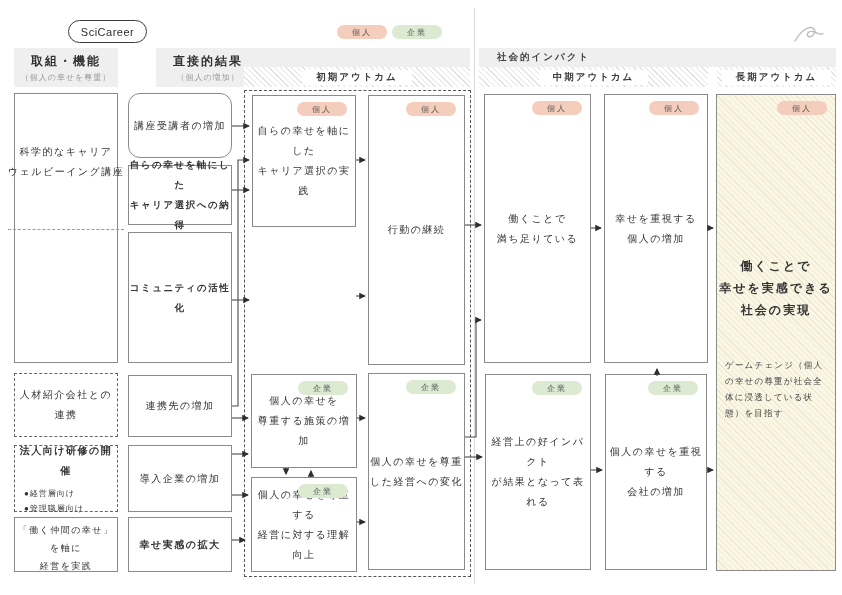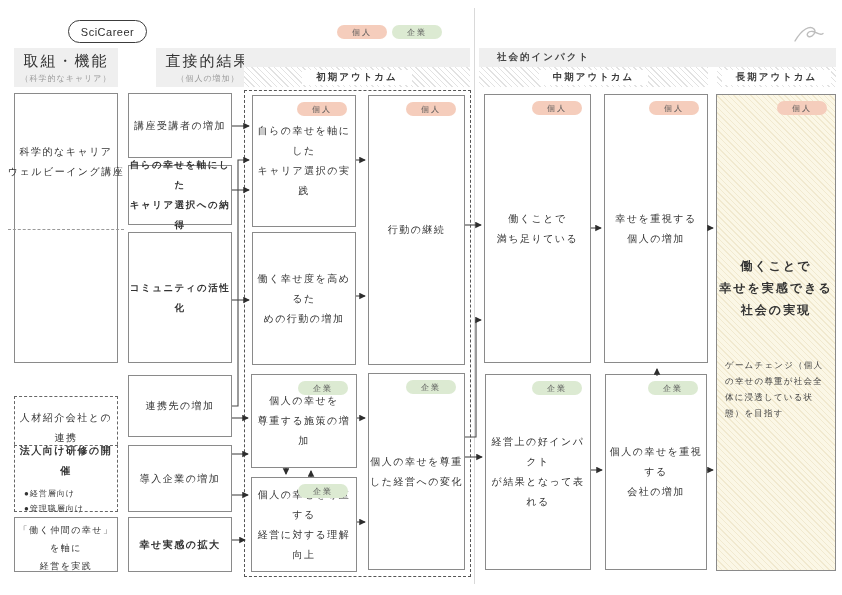--- a/index.html
+++ b/index.html
@@ -13,21 +13,21 @@
   .legend-pill { position:absolute; top:25px; width:50px; height:14px; border-radius:7px;
     display:flex; align-items:center; justify-content:center; font-size:8px;
     letter-spacing:2px; color:#555; }
   .pill-personal { background:#f5cdbc; }
   .pill-corporate { background:#dcead2; }
   .flourish { position:absolute; left:793px; top:24px; }
 
   
   .colhead { position:absolute; top:48px; width:104px; height:39px; background:#efefef;
     display:flex; flex-direction:column; align-items:center; justify-content:center; gap:2px; }
-  .colhead .t { font-size:15px; font-weight:normal; letter-spacing:2px; color:#333; }
+  .colhead .t { font-size:12px; font-weight:bold; letter-spacing:2px; color:#333; }
   .colhead .s { font-size:8px; letter-spacing:1px; color:#999; }
 
   .band { position:absolute; top:48px; height:19px; background:#efefef; }
   .impact-label { position:absolute; left:497px; top:51px; font-size:9.5px; font-weight:bold;
     letter-spacing:2px; color:#444; }
 
   .hh { position:absolute; top:67px; height:20px;
     background:repeating-linear-gradient(45deg,#ffffff 0 3px,#e2e2e2 3px 4px);
     display:flex; align-items:center; justify-content:center; }
   .hh span { font-size:9.5px; font-weight:bold; letter-spacing:2px; color:#3a3a3a;
@@ -77,21 +77,21 @@
 
   <div class="brand">SciCareer</div>
   <div class="legend-pill pill-personal" style="left:337px;">個人</div>
   <div class="legend-pill pill-corporate" style="left:392px;">企業</div>
   <svg class="flourish" width="32" height="18" viewBox="0 0 32 18">
     <path d="M2 17 C9 5, 17 1, 21 5 C24 8, 19 14, 15.5 12.5 C12.5 11, 15 6.5, 20 7.5 C24.5 8.5, 27 12, 30 9.5" stroke="#bdbdbd" stroke-width="1.4" fill="none" stroke-linecap="round"></path>
   </svg>
 
   <div class="colhead" style="left:14px;">
     <div class="t">取組・機能</div>
-    <div class="s">（科学的なキャリア）</div>
+    <div class="s">（個人の幸せを尊重）</div>
   </div>
   <div class="colhead" style="left:128px;margin-left:28px;">
     <div class="t">直接的結果</div>
     <div class="s">（個人の増加）</div>
   </div>
 
   <div class="band" style="left:244px; width:226px;"></div>
   <div class="band" style="left:479px; width:357px;"></div>
   <div class="impact-label">社会的インパクト</div>
 
@@ -106,36 +106,36 @@
   </div>
 
   <div class="vline"></div>
 
   <div class="box split" style="left:14px; top:93px; width:104px; height:270px;">
     <div class="cell top">
       <span class="txt">科学的なキャリア
 ウェルビーイング講座</span>
     </div>
   </div>
-  <div class="box dashedbox" style="left:14px; top:373px; width:104px; height:64px;margin-top:23px;">
+  <div class="box dashedbox" style="left:14px; top:373px; width:104px; height:64px;">
     <span class="txt">人材紹介会社との連携</span>
   </div>
   <div class="box dashedbox col-flex" style="left:14px; top:445px; width:104px; height:67px;">
     <span class="txt bold">法人向け研修の開催</span>
     <div class="bullets">
       <div>●経営層向け</div>
       <div>●管理職層向け</div>
     </div>
   </div>
   <div class="box" style="left:14px; top:517px; width:104px; height:55px;">
     <span class="txt" style="font-size:9px; line-height:18px;margin-top:6px;">「働く仲間の幸せ」を軸に
 経営を実践</span>
   </div>
 
-  <div class="box" style="left:128px; top:93px; width:104px; height:65px;">
+  <div class="box" style="left:128px; top:93px; width:104px; height:65px;border-radius:12px;">
     <span class="txt">講座受講者の増加</span>
   </div>
   <div class="box" style="left:128px; top:165px; width:104px; height:60px;">
     <span class="txt bold" style="font-size:9.5px;">自らの幸せを軸にした
 キャリア選択への納得</span>
   </div>
   <div class="box" style="left:128px; top:232px; width:104px; height:131px;">
     <span class="txt bold" style="font-size:9.5px;">コミュニティの活性化</span>
   </div>
   <div class="box" style="left:128px; top:375px; width:104px; height:62px;">
@@ -147,24 +147,20 @@
   <div class="box" style="left:128px; top:517px; width:104px; height:55px;">
     <span class="txt bold">幸せ実感の拡大</span>
   </div>
 
   <div class="group"></div>
 
   <div class="box" style="left:252px; top:95px; width:104px; height:132px;">
     <span class="tag pill-personal">個人</span>
     <span class="txt">自らの幸せを軸にした
 キャリア選択の実践</span>
-  </div>
-  <div class="box" style="left:252px; top:232px; width:104px; height:133px;">
-    <span class="txt">働く幸せ度を高めるた
-めの行動の増加</span>
   </div>
   <div class="box" style="left:368px; top:95px; width:97px; height:270px;">
     <span class="tag pill-personal">個人</span>
     <span class="txt">行動の継続</span>
   </div>
   <div class="box" style="left:251px; top:374px; width:106px; height:94px;">
     <span class="tag pill-corporate">企業</span>
     <span class="txt">個人の幸せを
 尊重する施策の増加</span>
   </div>

